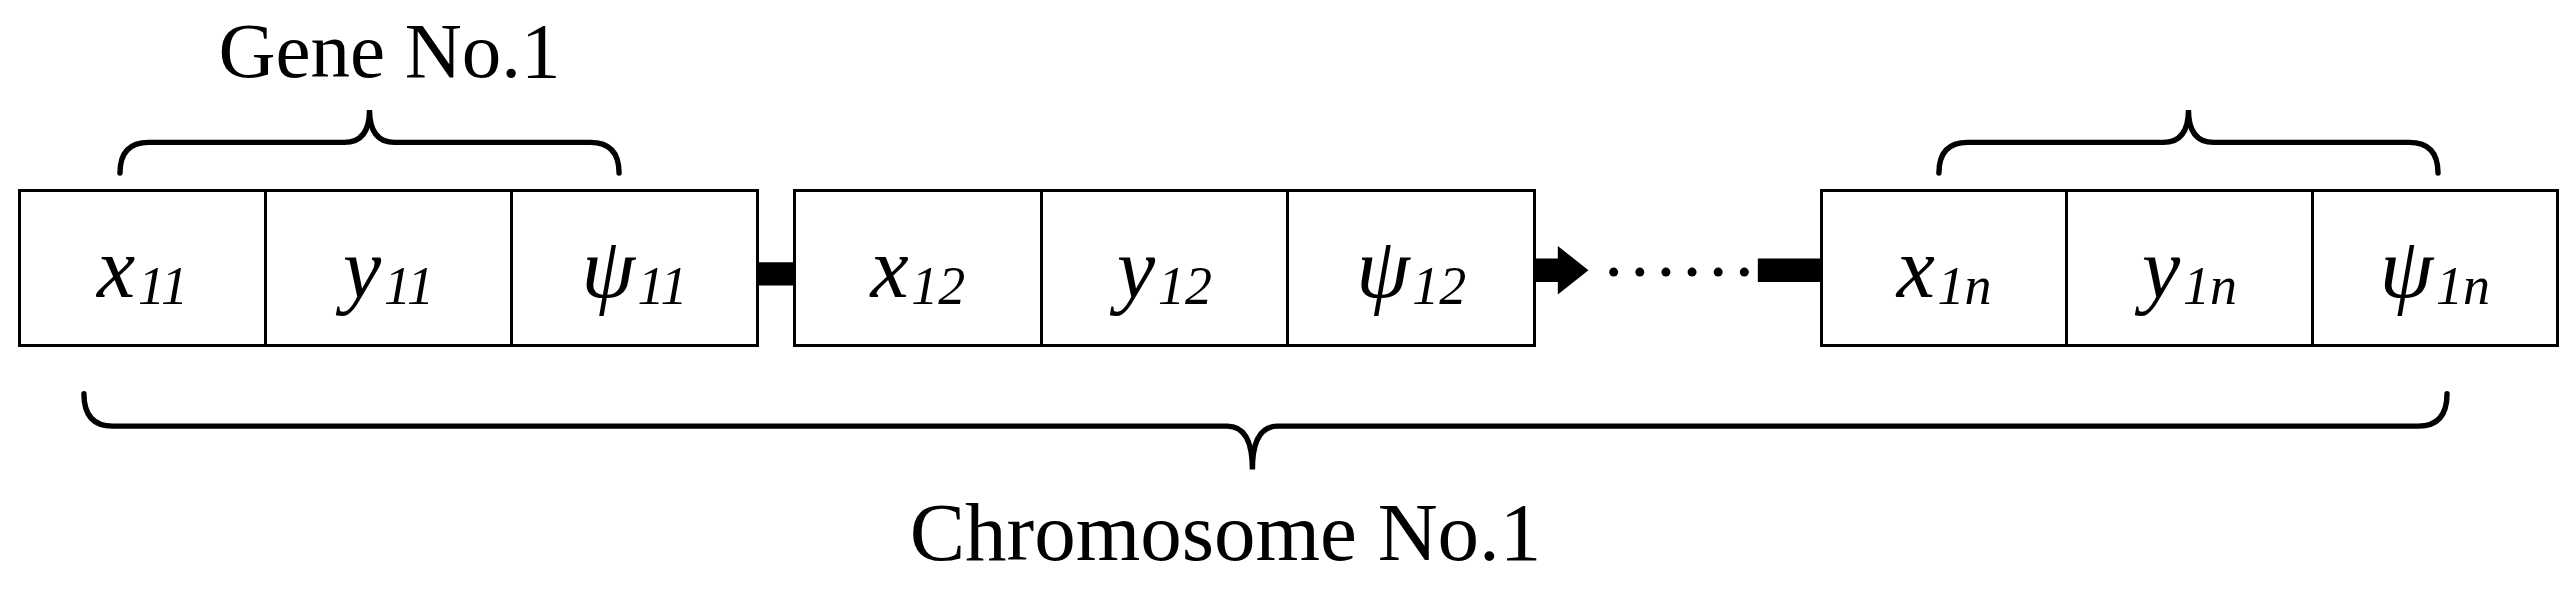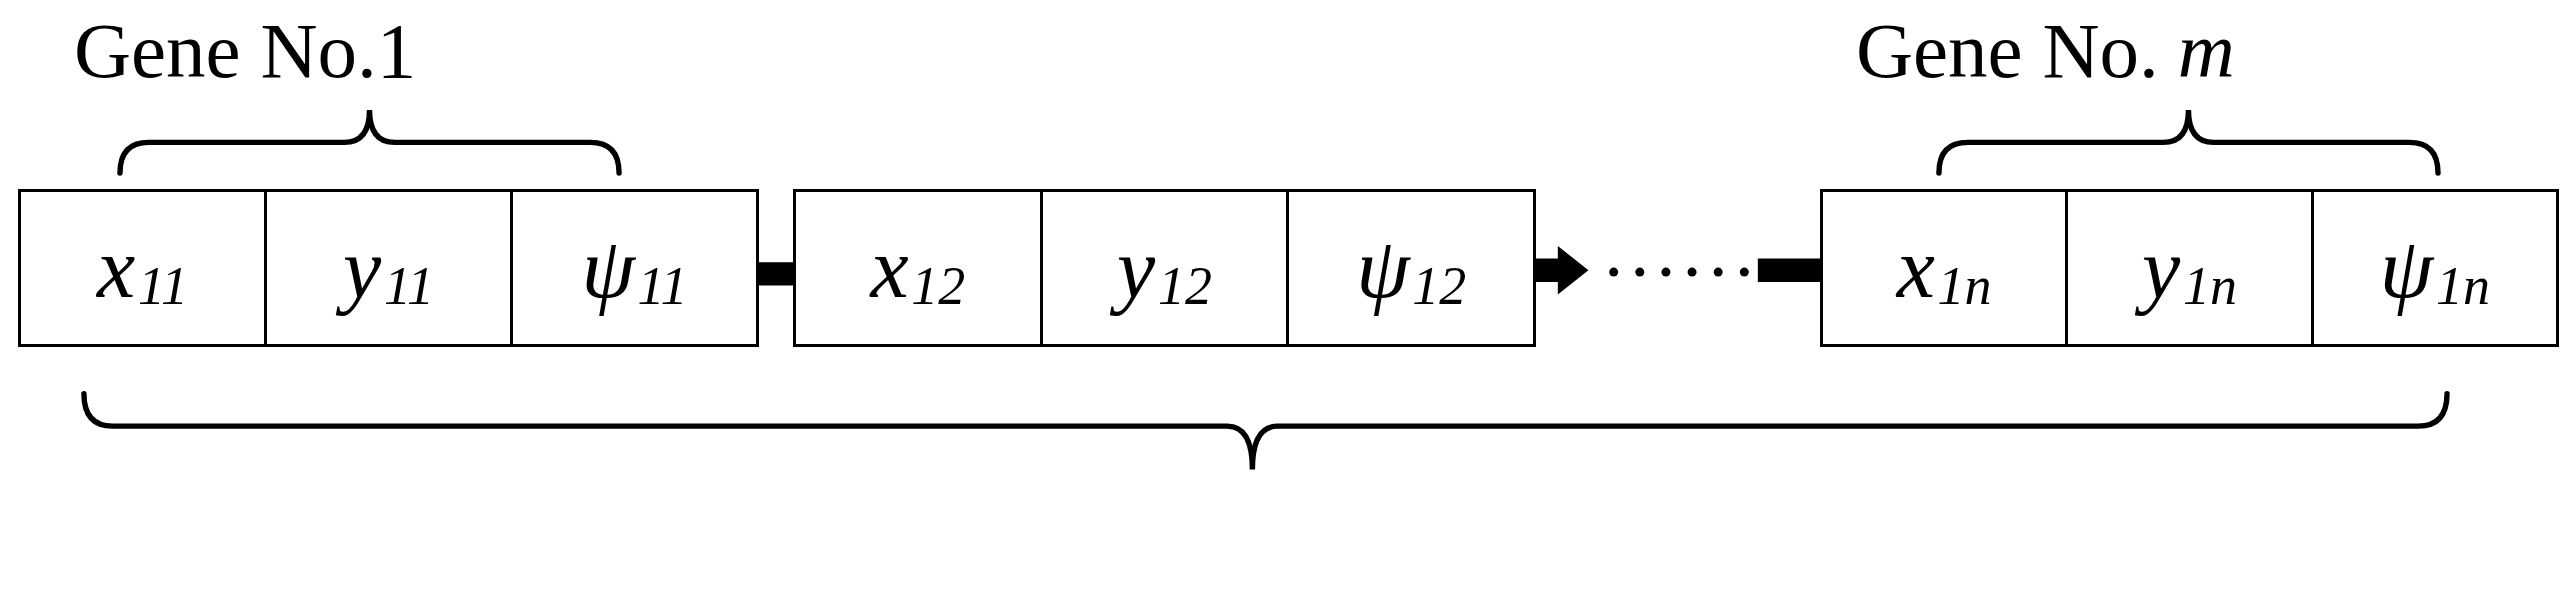--- a/index.html
+++ b/index.html
@@ -12,21 +12,21 @@
     color: #000000;
     overflow: hidden;
   }
   .overlay {
     position: absolute;
     left: 0; top: 0;
     width: 2576px; height: 591px;
   }
   .label {
     position: absolute;
-    text-align: left;
+    text-align: center;
     line-height: 1;
     white-space: nowrap;
     color: #000000;
   }
   .gene-label { font-size: 79px; top: 10.8px; width: 631px; }
   .gene-label-1 { left: 74px; }
   .gene-label-m { left: 1856px; }
   .var { font-style: italic; margin-left: 0.24em; }
   .chromosome-label { font-size: 83px; top: 491px; left: 865px; width: 721px; }
   .gene-group {
@@ -87,21 +87,20 @@
       <circle cx="1878" cy="302" r="5"></circle>
       <circle cx="1907" cy="302" r="5"></circle>
       <circle cx="1936" cy="302" r="5"></circle>
     </g>
 
     <polygon points="1951,287 2035,287 2035,273 2069,300 2035,327 2035,313 1951,313" fill="#000000"></polygon>
   </svg>
 
   <div class="label gene-label gene-label-1">Gene No.1</div>
 
-  <div class="label gene-label gene-label-m"><span>Gene No.</span><span class="var">m</span></div>
 
   <div class="gene-group group-1">
     <div class="cell">
         <span class="sym">x</span>
         <span class="sub">11</span>
       </div>
     <div class="cell">
         <span class="sym">y</span>
         <span class="sub">11</span>
       </div>
@@ -134,15 +133,16 @@
     <div class="cell">
         <span class="sym">y</span>
         <span class="sub">1n</span>
       </div>
     <div class="cell">
         <span class="sym">ψ</span>
         <span class="sub">1n</span>
       </div>
   </div>
 
+  <div class="label chromosome-label">Chromosome No.1</div>
 
 </div>
 
 
 </body></html>

